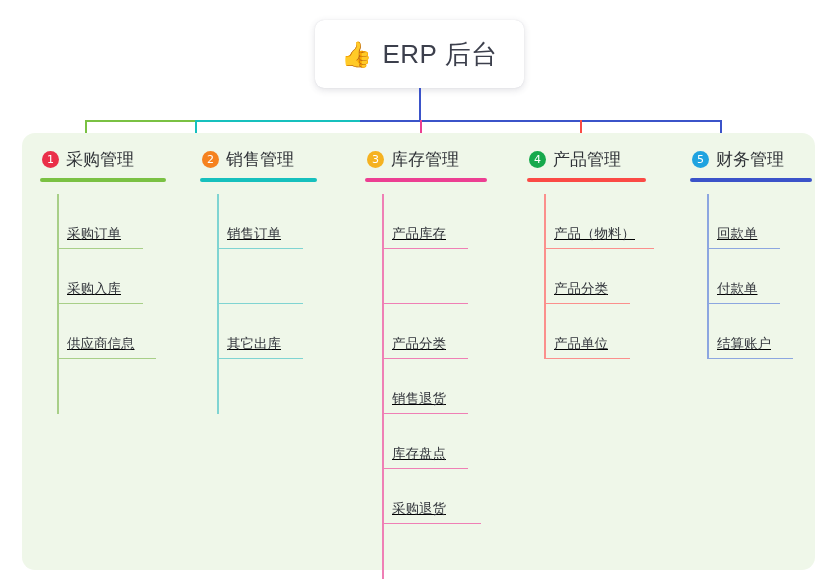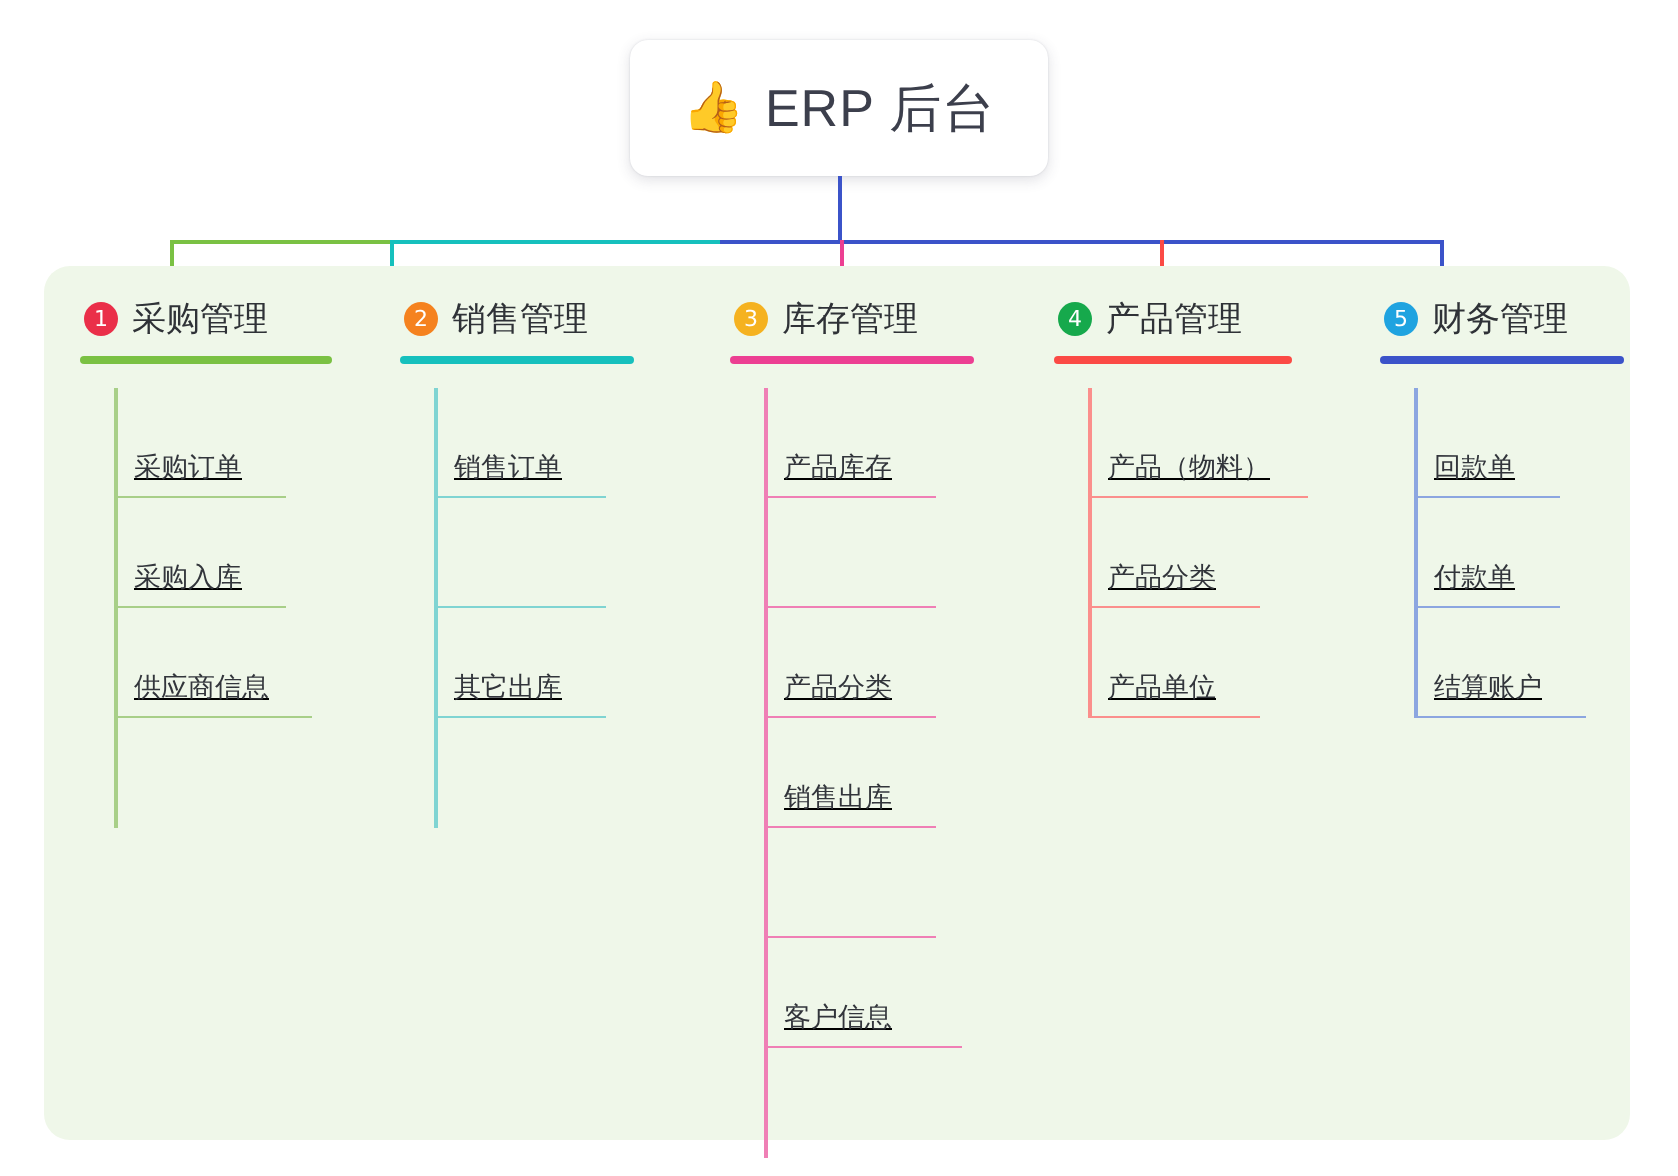--- a/index.html
+++ b/index.html
@@ -211,28 +211,29 @@
           <div class="leaf-rule" style="background:#ef7fb5; width:85px;"></div>
         </div>
         <div class="leaf-item">
           <div class="leaf-rule" style="background:#ef7fb5; width:85px;"></div>
         </div>
         <div class="leaf-item">
           <span class="leaf-label">产品分类</span>
           <div class="leaf-rule" style="background:#ef7fb5; width:85px;"></div>
         </div>
         <div class="leaf-item">
-          <span class="leaf-label">销售出库</span>
-          <div class="leaf-rule" style="background:#ef7fb5; width:85px;"></div>
-        </div>
-        <div class="leaf-item">
-          <div class="leaf-rule" style="background:#ef7fb5; width:85px;"></div>
-        </div>
-        <div class="leaf-item">
-          <span class="leaf-label">客户信息</span>
+          <span class="leaf-label">销售退货</span>
+          <div class="leaf-rule" style="background:#ef7fb5; width:85px;"></div>
+        </div>
+        <div class="leaf-item">
+          <span class="leaf-label">库存盘点</span>
+          <div class="leaf-rule" style="background:#ef7fb5; width:85px;"></div>
+        </div>
+        <div class="leaf-item">
+          <span class="leaf-label">采购退货</span>
           <div class="leaf-rule" style="background:#ef7fb5; width:98px;"></div>
         </div>
       </div>
     </div>
 
     <div class="column" style="left:505px; width:150px;">
       <div class="col-header">
         <span class="col-badge" style="background:#16a94c;">4</span>
         <span class="col-title">产品管理</span>
       </div>

